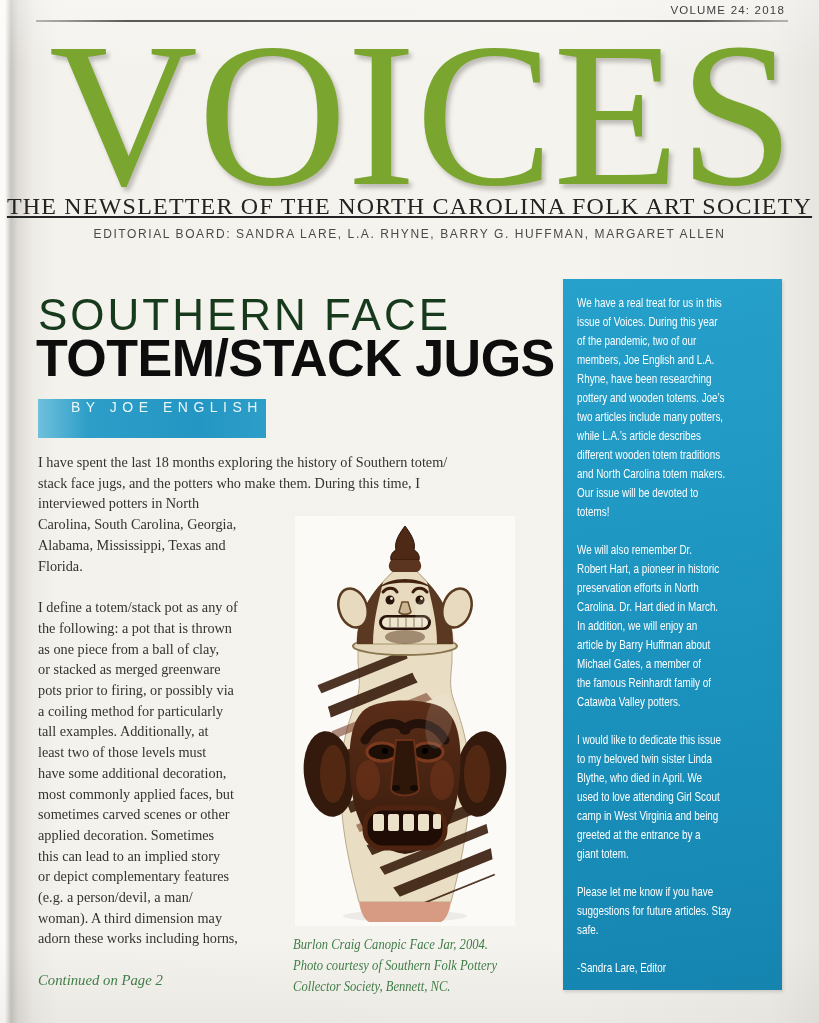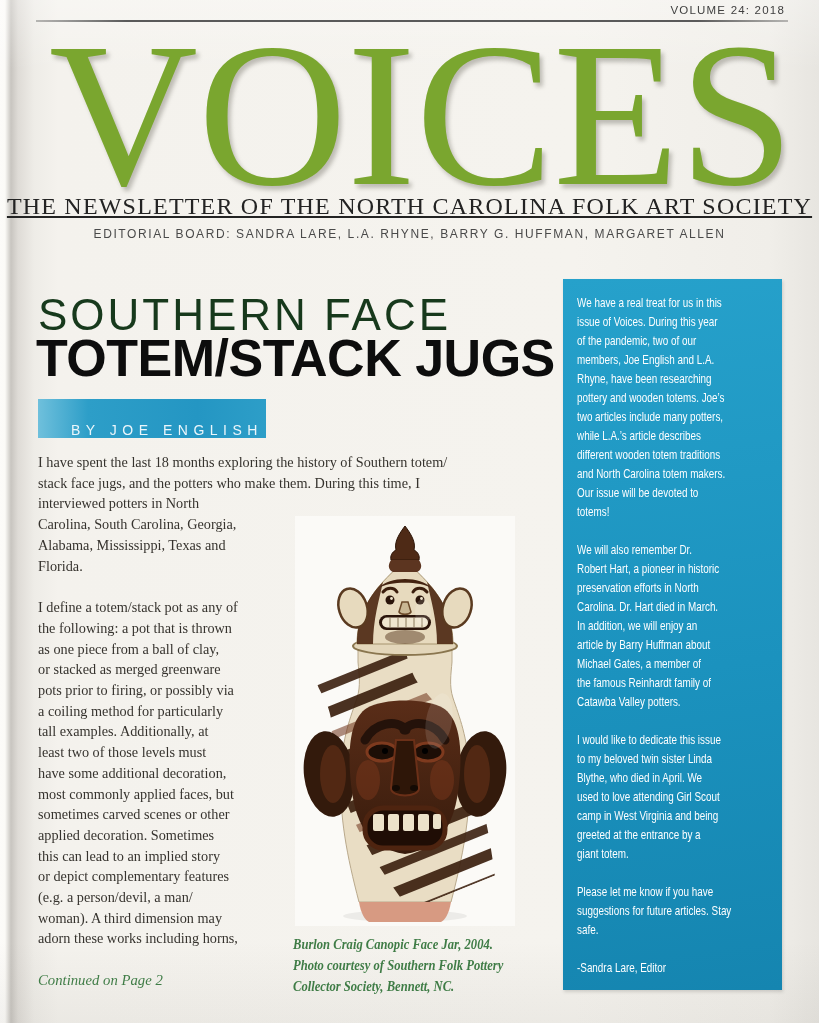--- a/index.html
+++ b/index.html
@@ -36,33 +36,33 @@
     position:absolute; top:284px; left:38px;
     font-family:"Liberation Sans", sans-serif; font-size:44px; letter-spacing:3px; color:#17391c;margin-top:6px;
   }
   .headline2 {
     position:absolute; top:328px; left:36px;
     font-family:"Liberation Sans", sans-serif; font-weight:bold; font-size:52px; letter-spacing:-0.5px; color:#0d0d0d;
   }
   .byline {
     position:absolute; top:399px; left:38px; width:228px; height:39px; box-sizing:border-box;
     background:linear-gradient(90deg,#6fc0dc,#2d9ec8 22%,#2496c3 70%,#2d9ec8);
-    display:flex; align-items:flex-end; padding-left:33px;
+    display:flex; align-items:flex-start; padding-left:33px;
     font-family:"Liberation Sans", sans-serif; font-size:14px; letter-spacing:5.5px; color:#eaf6fb;
   }
   
   .article { position:absolute; top:452px; left:38px; width:505px;
     transform:scaleX(0.95); transform-origin:0 0;
     font-size:15px; line-height:20.7px; color:#36332e; }
   .article .para { white-space:pre-line; margin:0 0 21px 0; }
   .continued {
     font-style:italic; color:#3f7c46; font-size:15.5px; margin-top:1px;
   }
   
-  .figure { position:absolute; top:516px; left:293px; width:224px;font-weight:bold; }
+  .figure { position:absolute; top:516px; left:293px; width:224px; }
   .figure svg { display:block; }
   .caption-wrap { margin-top:8px; width:250px; transform:scaleX(0.9); transform-origin:0 0; }
   .caption {
     font-style:italic; color:#3f7c46; font-size:14px; line-height:21px; white-space:pre-line;
   }
   
   .sidebar {
     position:absolute; top:279px; left:526px; width:219px; height:711px; box-sizing:border-box;
     background:linear-gradient(172deg,#26a1cb 0%,#1b92be 55%,#1585b0 100%);
     padding:14px 14px 0 14px;

